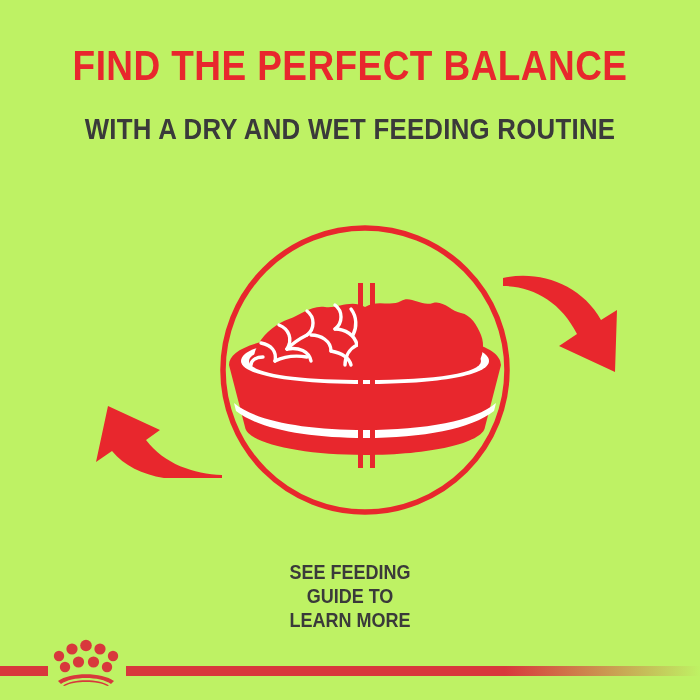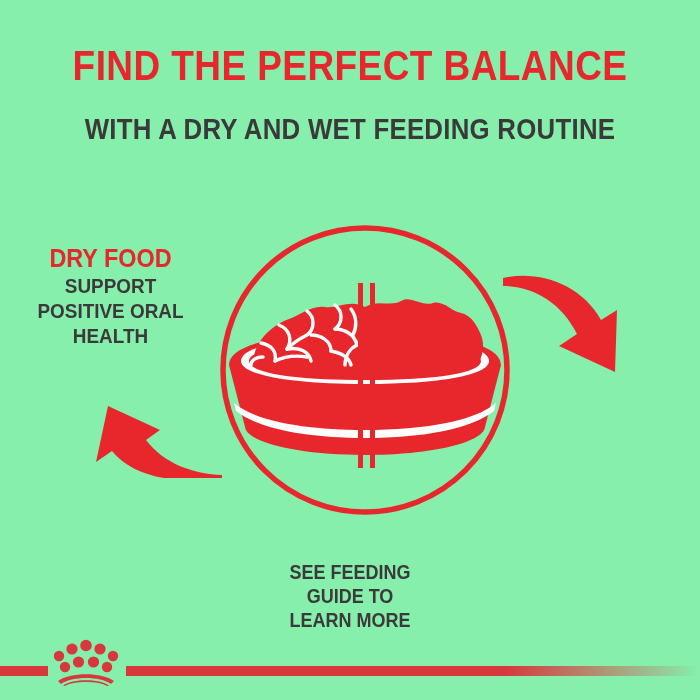--- a/index.html
+++ b/index.html
@@ -10,21 +10,21 @@
     width: 700px;
     height: 700px;
     background: #ffffff;
     font-family: "Liberation Sans", sans-serif;
     overflow: hidden;
   }
   #page {
     position: relative;
     width: 700px;
     height: 700px;
-    background: #86efac;
+    background: #bef264;
   }
 
   
   .headline {
     position: absolute;
     top: 42px;
     left: 0;
     width: 700px;
     text-align: center;
     color: #e8272d;
@@ -155,26 +155,20 @@
   }
 </style>
 </head>
 <body>
 
 <div id="page">
 
   <div class="headline">FIND THE PERFECT BALANCE</div>
   <div class="subhead">WITH A DRY AND WET FEEDING ROUTINE</div>
 
-  <div class="side-block" id="dry-block">
-    <div class="side-title">DRY FOOD</div>
-    <div class="side-desc">SUPPORT</div>
-    <div class="side-desc">POSITIVE ORAL</div>
-    <div class="side-desc">HEALTH</div>
-  </div>
 
 
   <svg id="illustration" viewBox="0 0 310 310">
 
     <circle cx="150" cy="155" r="142" fill="none" stroke="#e8272d" stroke-width="5.5"></circle>
 
     <g>
 
       <path d="M 14 150
                C 14 130, 60 118, 150 118

